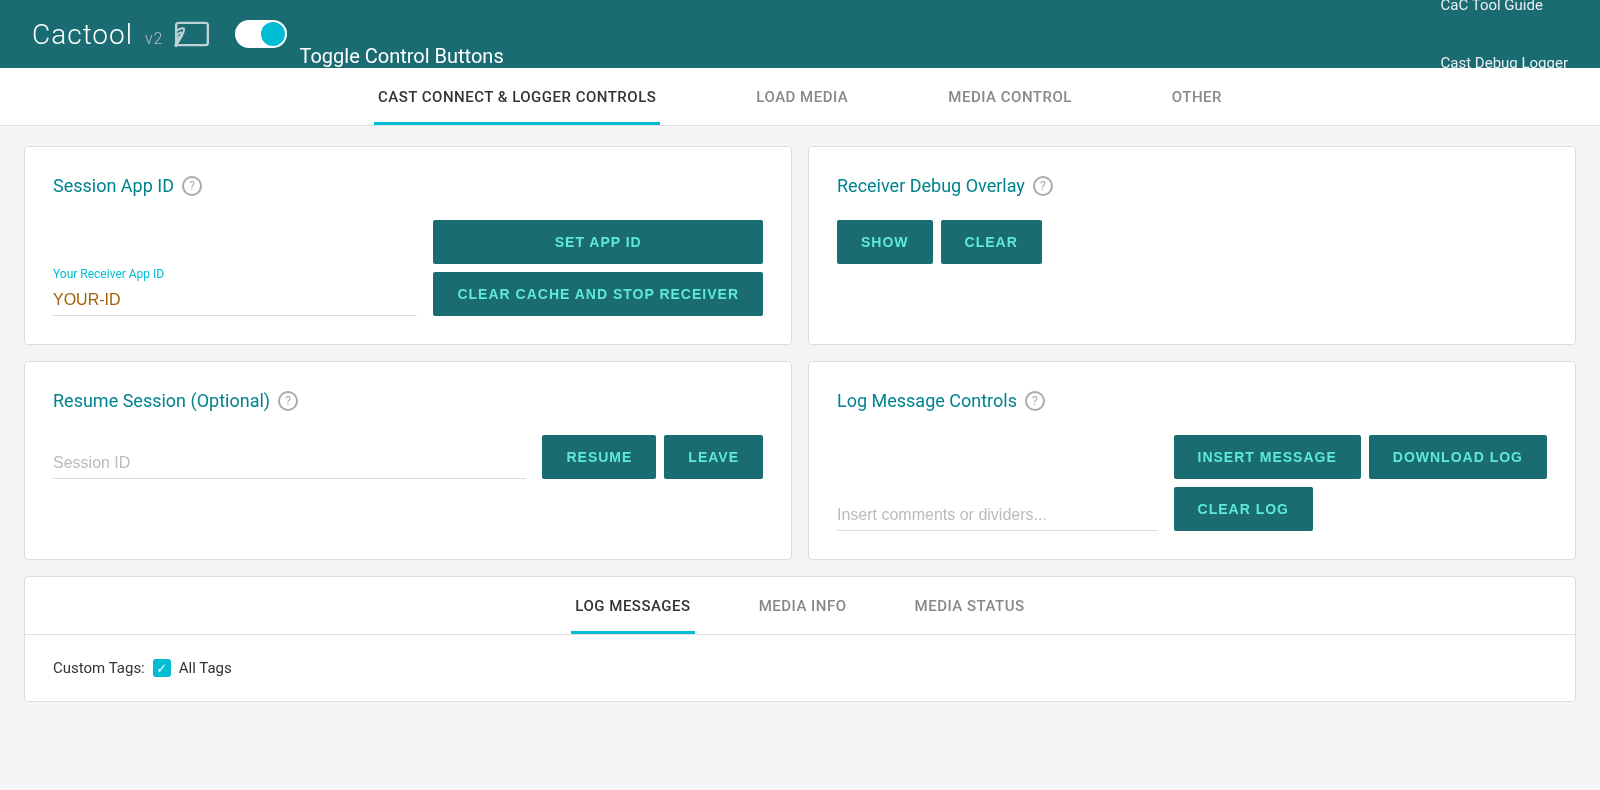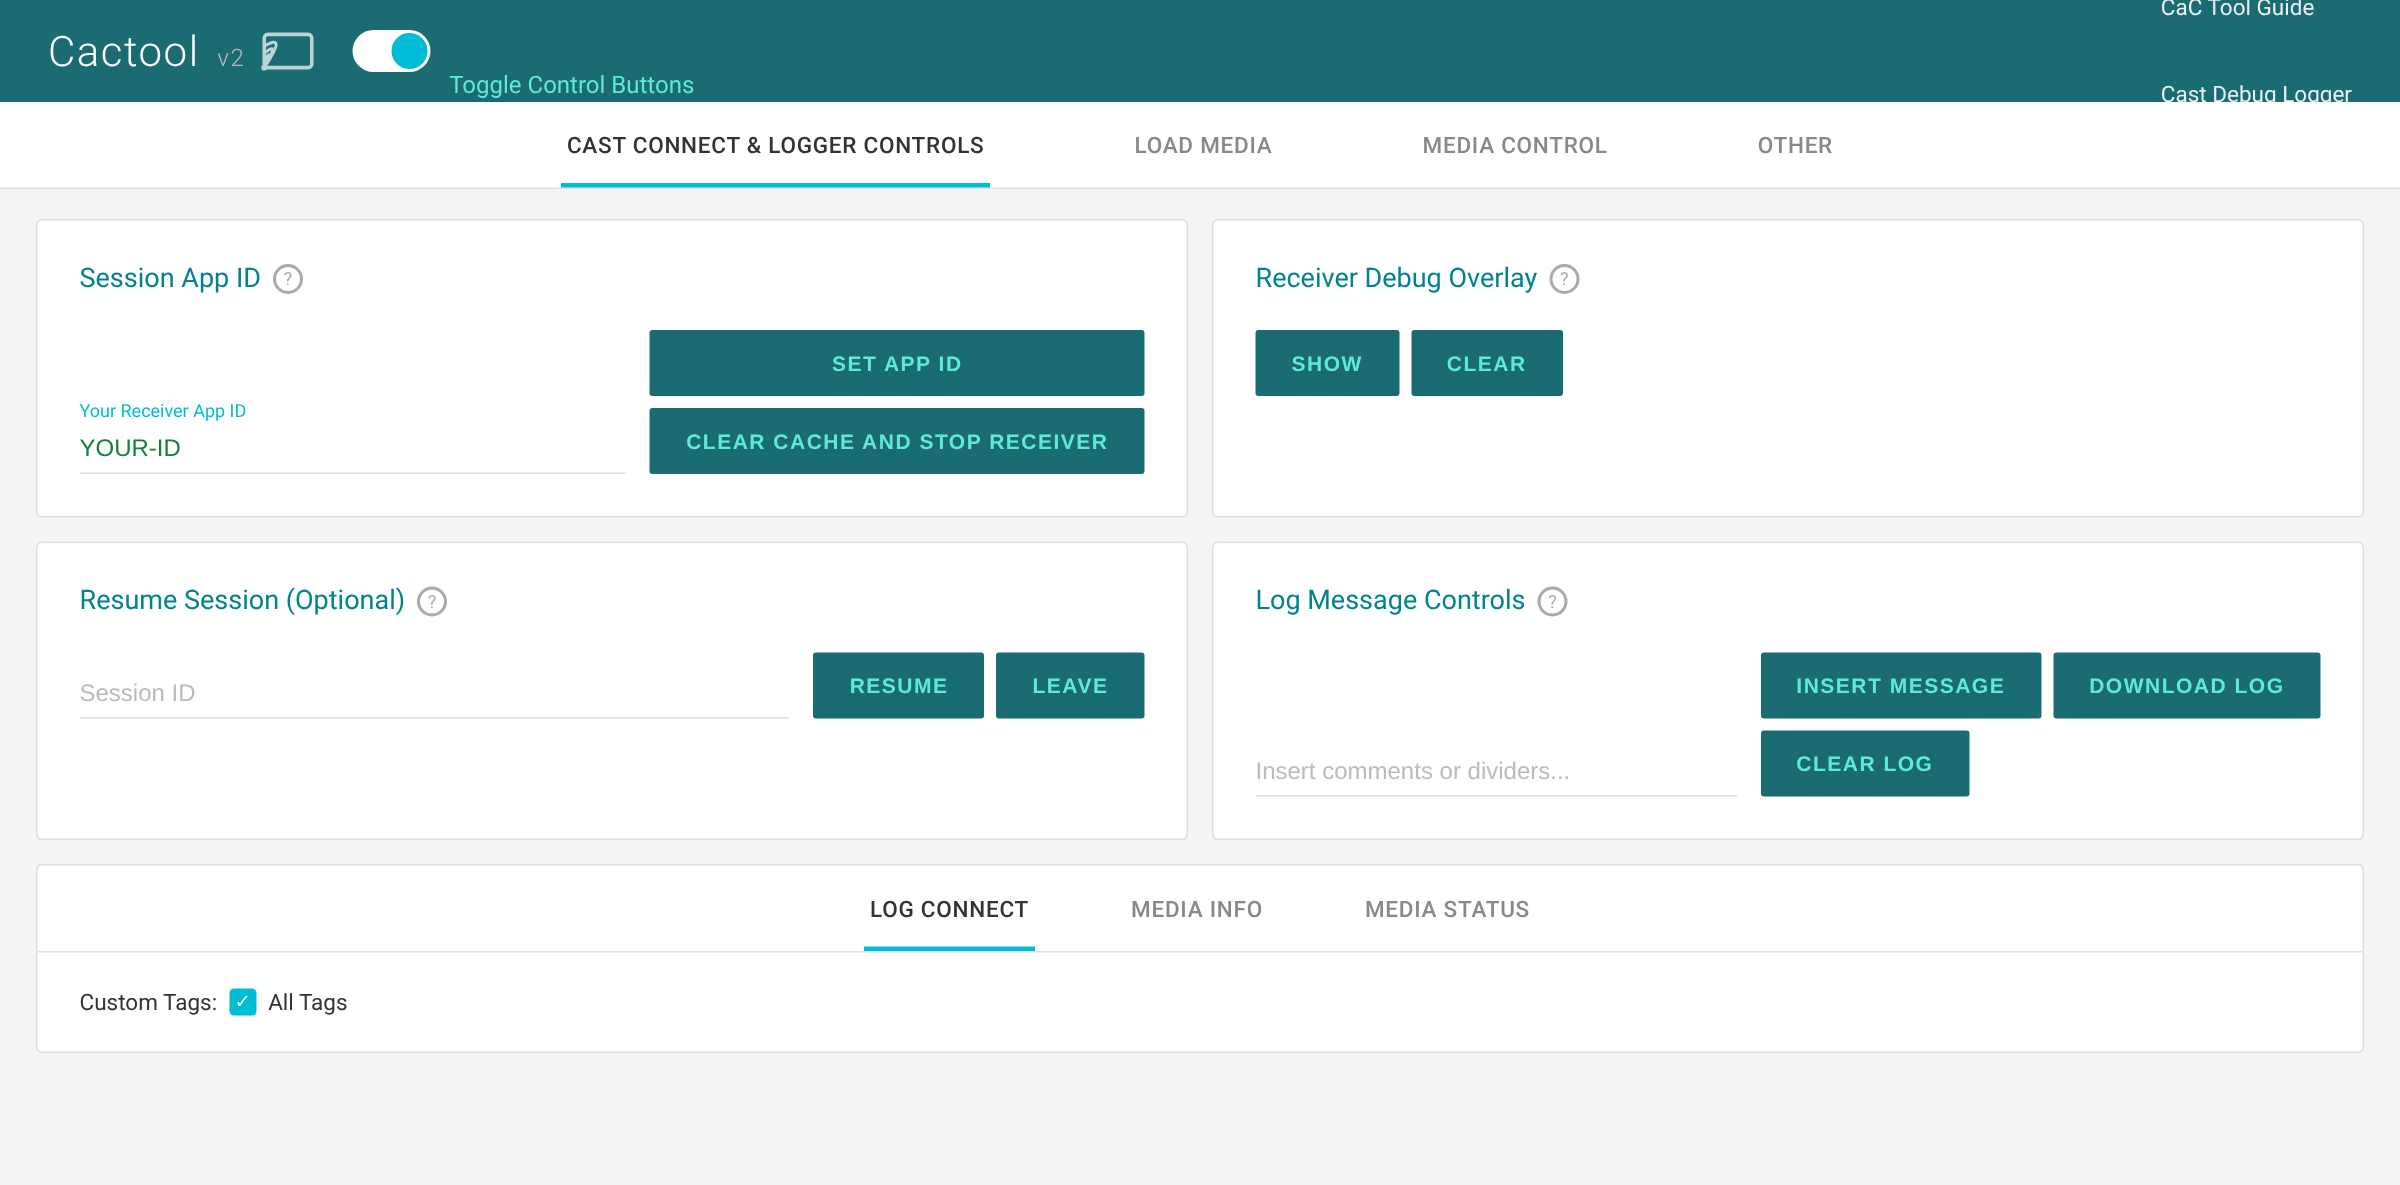--- a/index.html
+++ b/index.html
@@ -47,22 +47,22 @@
       content: '';
       position: absolute;
       right: 2px;
       top: 2px;
       width: 24px;
       height: 24px;
       background: #00bcd4;
       border-radius: 50%;
     }
     .toggle-label {
-      color: #5eead4;
-      font-size: 16px;
+      color: #ffffff;
+      font-size: 20px;
       margin-top: 44px;
     }
     .header-nav {
       margin-left: auto;
       display: flex;
       gap: 40px;
       flex-direction: column;
     }
     .header-nav a {
       color: white;
@@ -140,21 +140,21 @@
       color: #00bcd4;
       font-size: 12px;
       margin-bottom: 4px;
     }
     .text-input {
       width: 100%;
       border: none;
       border-bottom: 1px solid #ddd;
       padding: 6px 0;
       font-size: 16px;
-      color: #15803d;
+      color: #a16207;
       outline: none;
       background: transparent;
     }
     .text-input::placeholder {
       color: #bbb;
     }
 
     .btn-group {
       display: flex;
       flex-direction: column;
@@ -368,21 +368,21 @@
           <div>
             <button class="btn">CLEAR LOG</button>
           </div>
         </div>
       </div>
     </div>
   </div>
 
   <div class="log-section">
     <div class="log-tabs">
-      <div class="log-tab active">LOG CONNECT</div>
+      <div class="log-tab active">LOG MESSAGES</div>
       <div class="log-tab">MEDIA INFO</div>
       <div class="log-tab">MEDIA STATUS</div>
     </div>
     <div class="log-content">
       <div class="custom-tags-row">
         <span>Custom Tags:</span>
         <div class="checkbox-custom"></div>
         <span>All Tags</span>
       </div>
     </div>

